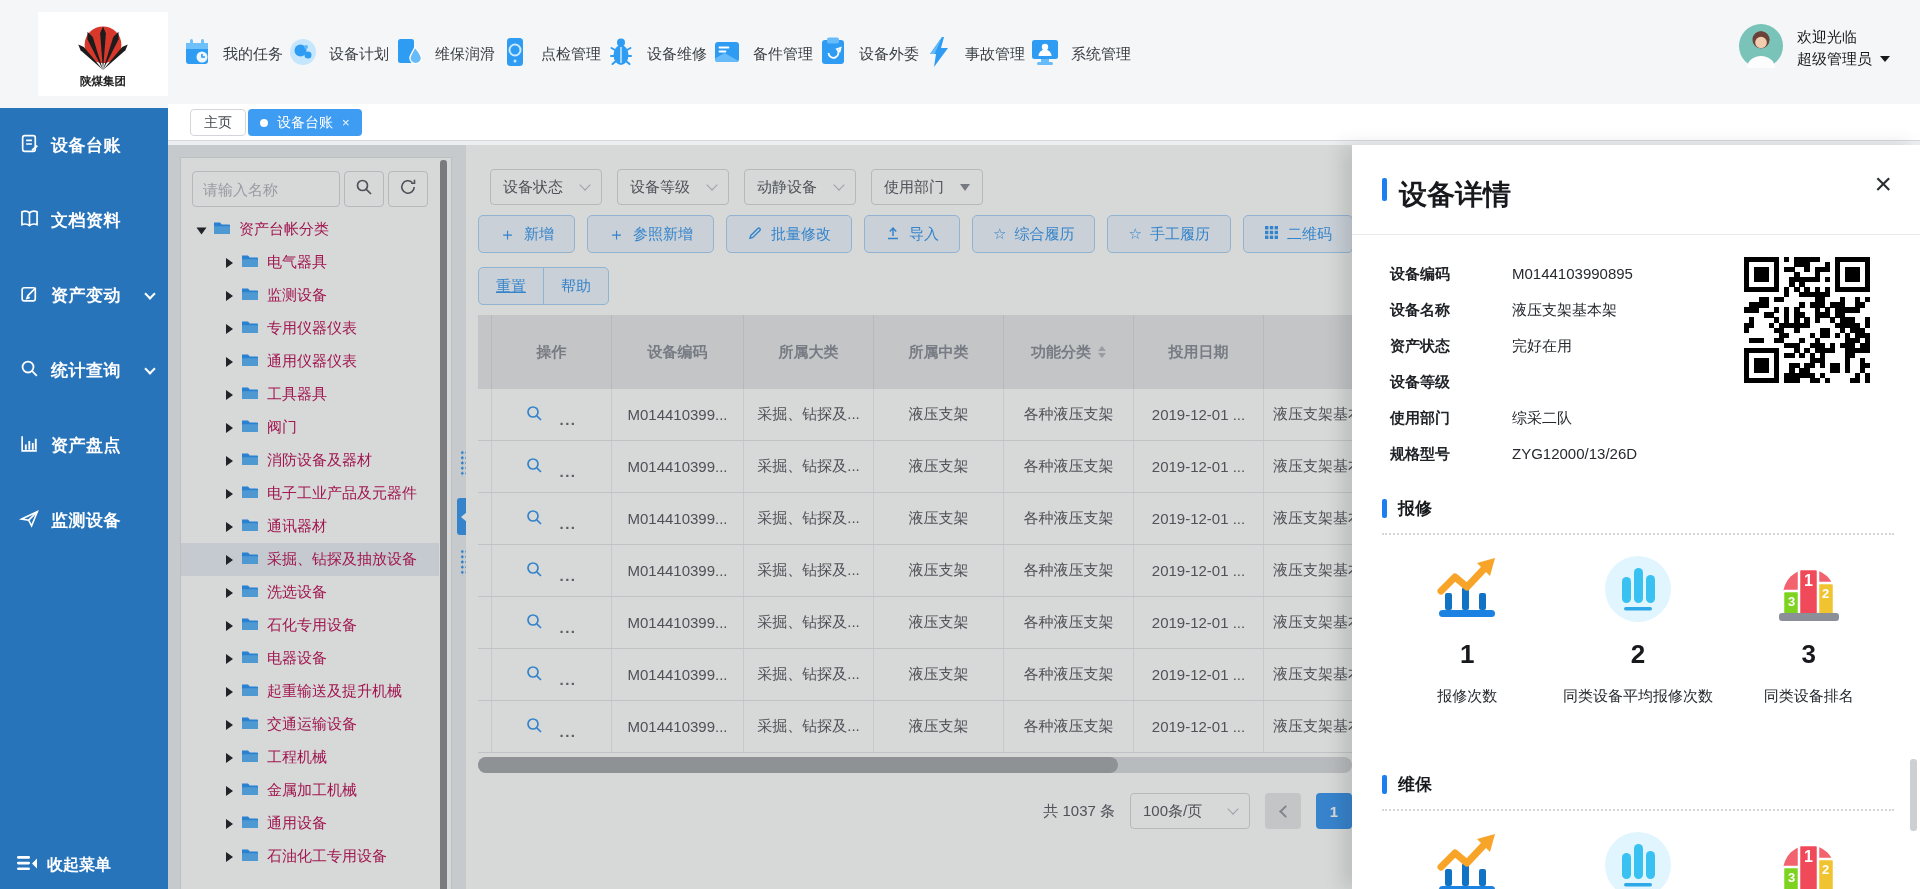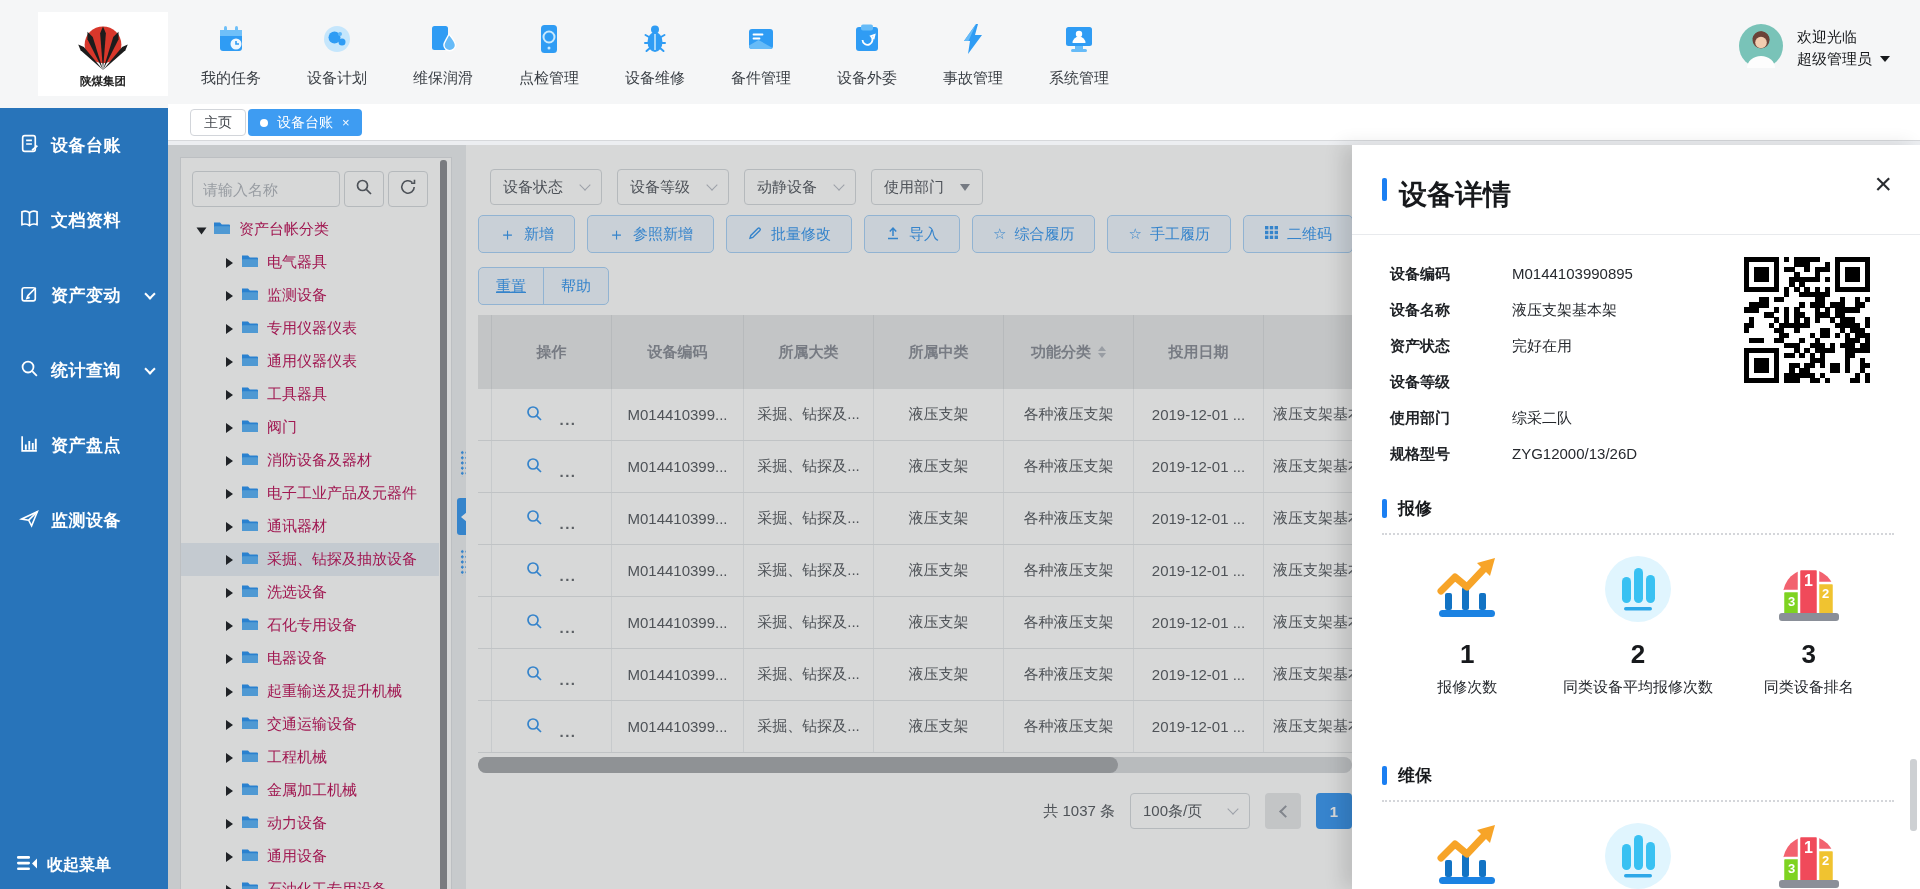--- a/index.html
+++ b/index.html
@@ -3,21 +3,21 @@
 <meta charset="utf-8">
 <style>
   * { box-sizing: border-box; margin:0; padding:0; }
   html,body { width:1920px; height:889px; overflow:hidden; }
   body { position:relative; background:#eceef1; font-family:"Liberation Sans","DejaVu Sans",sans-serif; }
 
   
   .topbar { position:absolute; left:0; top:0; width:1920px; height:108px; background:#f5f6f7; z-index:20; }
   .logo-box { position:absolute; left:38px; top:12px; width:130px; height:84px; background:#fff; display:flex; align-items:center; justify-content:center; }
   .topnav { position:absolute; left:178px; top:0; height:108px; display:flex; }
-  .nav-item { width:106px; height:108px; display:flex; flex-direction:column; align-items:center; justify-content:center; gap:8px; cursor:pointer; }
+  .nav-item { width:106px; height:108px; display:flex; flex-direction:row; align-items:center; justify-content:center; gap:8px; cursor:pointer; }
   .nav-item .nav-label { font-size:15px; color:#3a3f45; }
   .nav-item.active { background:#fcfdfe; border-bottom:4px solid #1890ff; padding-top:4px; }
   .nav-item.active .nav-label { color:#1890ff; }
   .userbox { position:absolute; right:30px; top:24px; display:flex; align-items:center; gap:14px; }
   .welcome { font-size:15px; color:#17191c; line-height:1.5; }
   .welcome .row2 { display:flex; align-items:center; gap:8px; }
   .caret-solid-sm { width:0; height:0; border-left:5px solid transparent; border-right:5px solid transparent; border-top:6px solid #17191c; }
 
   
   .sidebar { position:absolute; left:0; top:108px; width:168px; height:781px; background:#2874ba; z-index:20; }
@@ -108,21 +108,21 @@
   .qr { position:absolute; left:392px; top:112px; width:126px; height:126px; }
   .sections { position:absolute; left:30px; top:352px; right:26px; }
   .section { margin-bottom:66px; }
   .sec-head { display:flex; align-items:center; gap:11px; }
   .sec-bar { width:5px; height:19px; background:#1b7ff2; border-radius:2px; }
   .sec-title { font-size:17px; font-weight:bold; color:#17191c; }
   .dotted { margin-top:13px; border-top:2px dotted #d4d6da; }
   .stats { display:flex; margin-top:18px; }
   .stat { flex:1; display:flex; flex-direction:column; align-items:center; }
   .stat-value { font-size:26px; font-weight:bold; color:#17191c; margin-top:10px; height:30px; }
-  .stat-label { font-size:15px; color:#26292e; margin-top:7px; text-align:center; max-width:150px; line-height:1.45; }
+  .stat-label { font-size:15px; color:#26292e; margin-top:16px; text-align:center; max-width:150px; line-height:1.45; }
   .d-scroll { position:absolute; right:3px; top:614px; width:7px; height:72px; background:#cdd0d3; border-radius:3px; }
 </style>
 </head>
 <body>
 
 <div class="topbar">
   <div class="logo-box">
     <svg width="92" height="70" viewBox="0 0 80 60">
       <circle cx="40" cy="22" r="16" fill="#d8372b"></circle>
       <g fill="#1c1c1c">
@@ -468,28 +468,20 @@
           </svg></span>
         <span class="tlabel">工程机械</span>
       </div>
       <div class="tree-row child">
         <span class="caret"></span>
         <span><svg width="18" height="14" viewBox="0 0 18 14">
             <path d="M1 1.5 h6 l1.8 2 H16 a1 1 0 0 1 1 1 V12 a1 1 0 0 1 -1 1 H2 a1 1 0 0 1 -1 -1 Z" fill="#2f97f5"></path>
             <rect x="1" y="5.2" width="16" height="7.8" rx="1" fill="#5cb4f9"></rect>
           </svg></span>
         <span class="tlabel">金属加工机械</span>
-      </div>
-      <div class="tree-row child">
-        <span class="caret"></span>
-        <span><svg width="18" height="14" viewBox="0 0 18 14">
-            <path d="M1 1.5 h6 l1.8 2 H16 a1 1 0 0 1 1 1 V12 a1 1 0 0 1 -1 1 H2 a1 1 0 0 1 -1 -1 Z" fill="#2f97f5"></path>
-            <rect x="1" y="5.2" width="16" height="7.8" rx="1" fill="#5cb4f9"></rect>
-          </svg></span>
-        <span class="tlabel">动力设备</span>
       </div>
       <div class="tree-row child">
         <span class="caret"></span>
         <span><svg width="18" height="14" viewBox="0 0 18 14">
             <path d="M1 1.5 h6 l1.8 2 H16 a1 1 0 0 1 1 1 V12 a1 1 0 0 1 -1 1 H2 a1 1 0 0 1 -1 -1 Z" fill="#2f97f5"></path>
             <rect x="1" y="5.2" width="16" height="7.8" rx="1" fill="#5cb4f9"></rect>
           </svg></span>
         <span class="tlabel">通用设备</span>
       </div>
       <div class="tree-row child">

